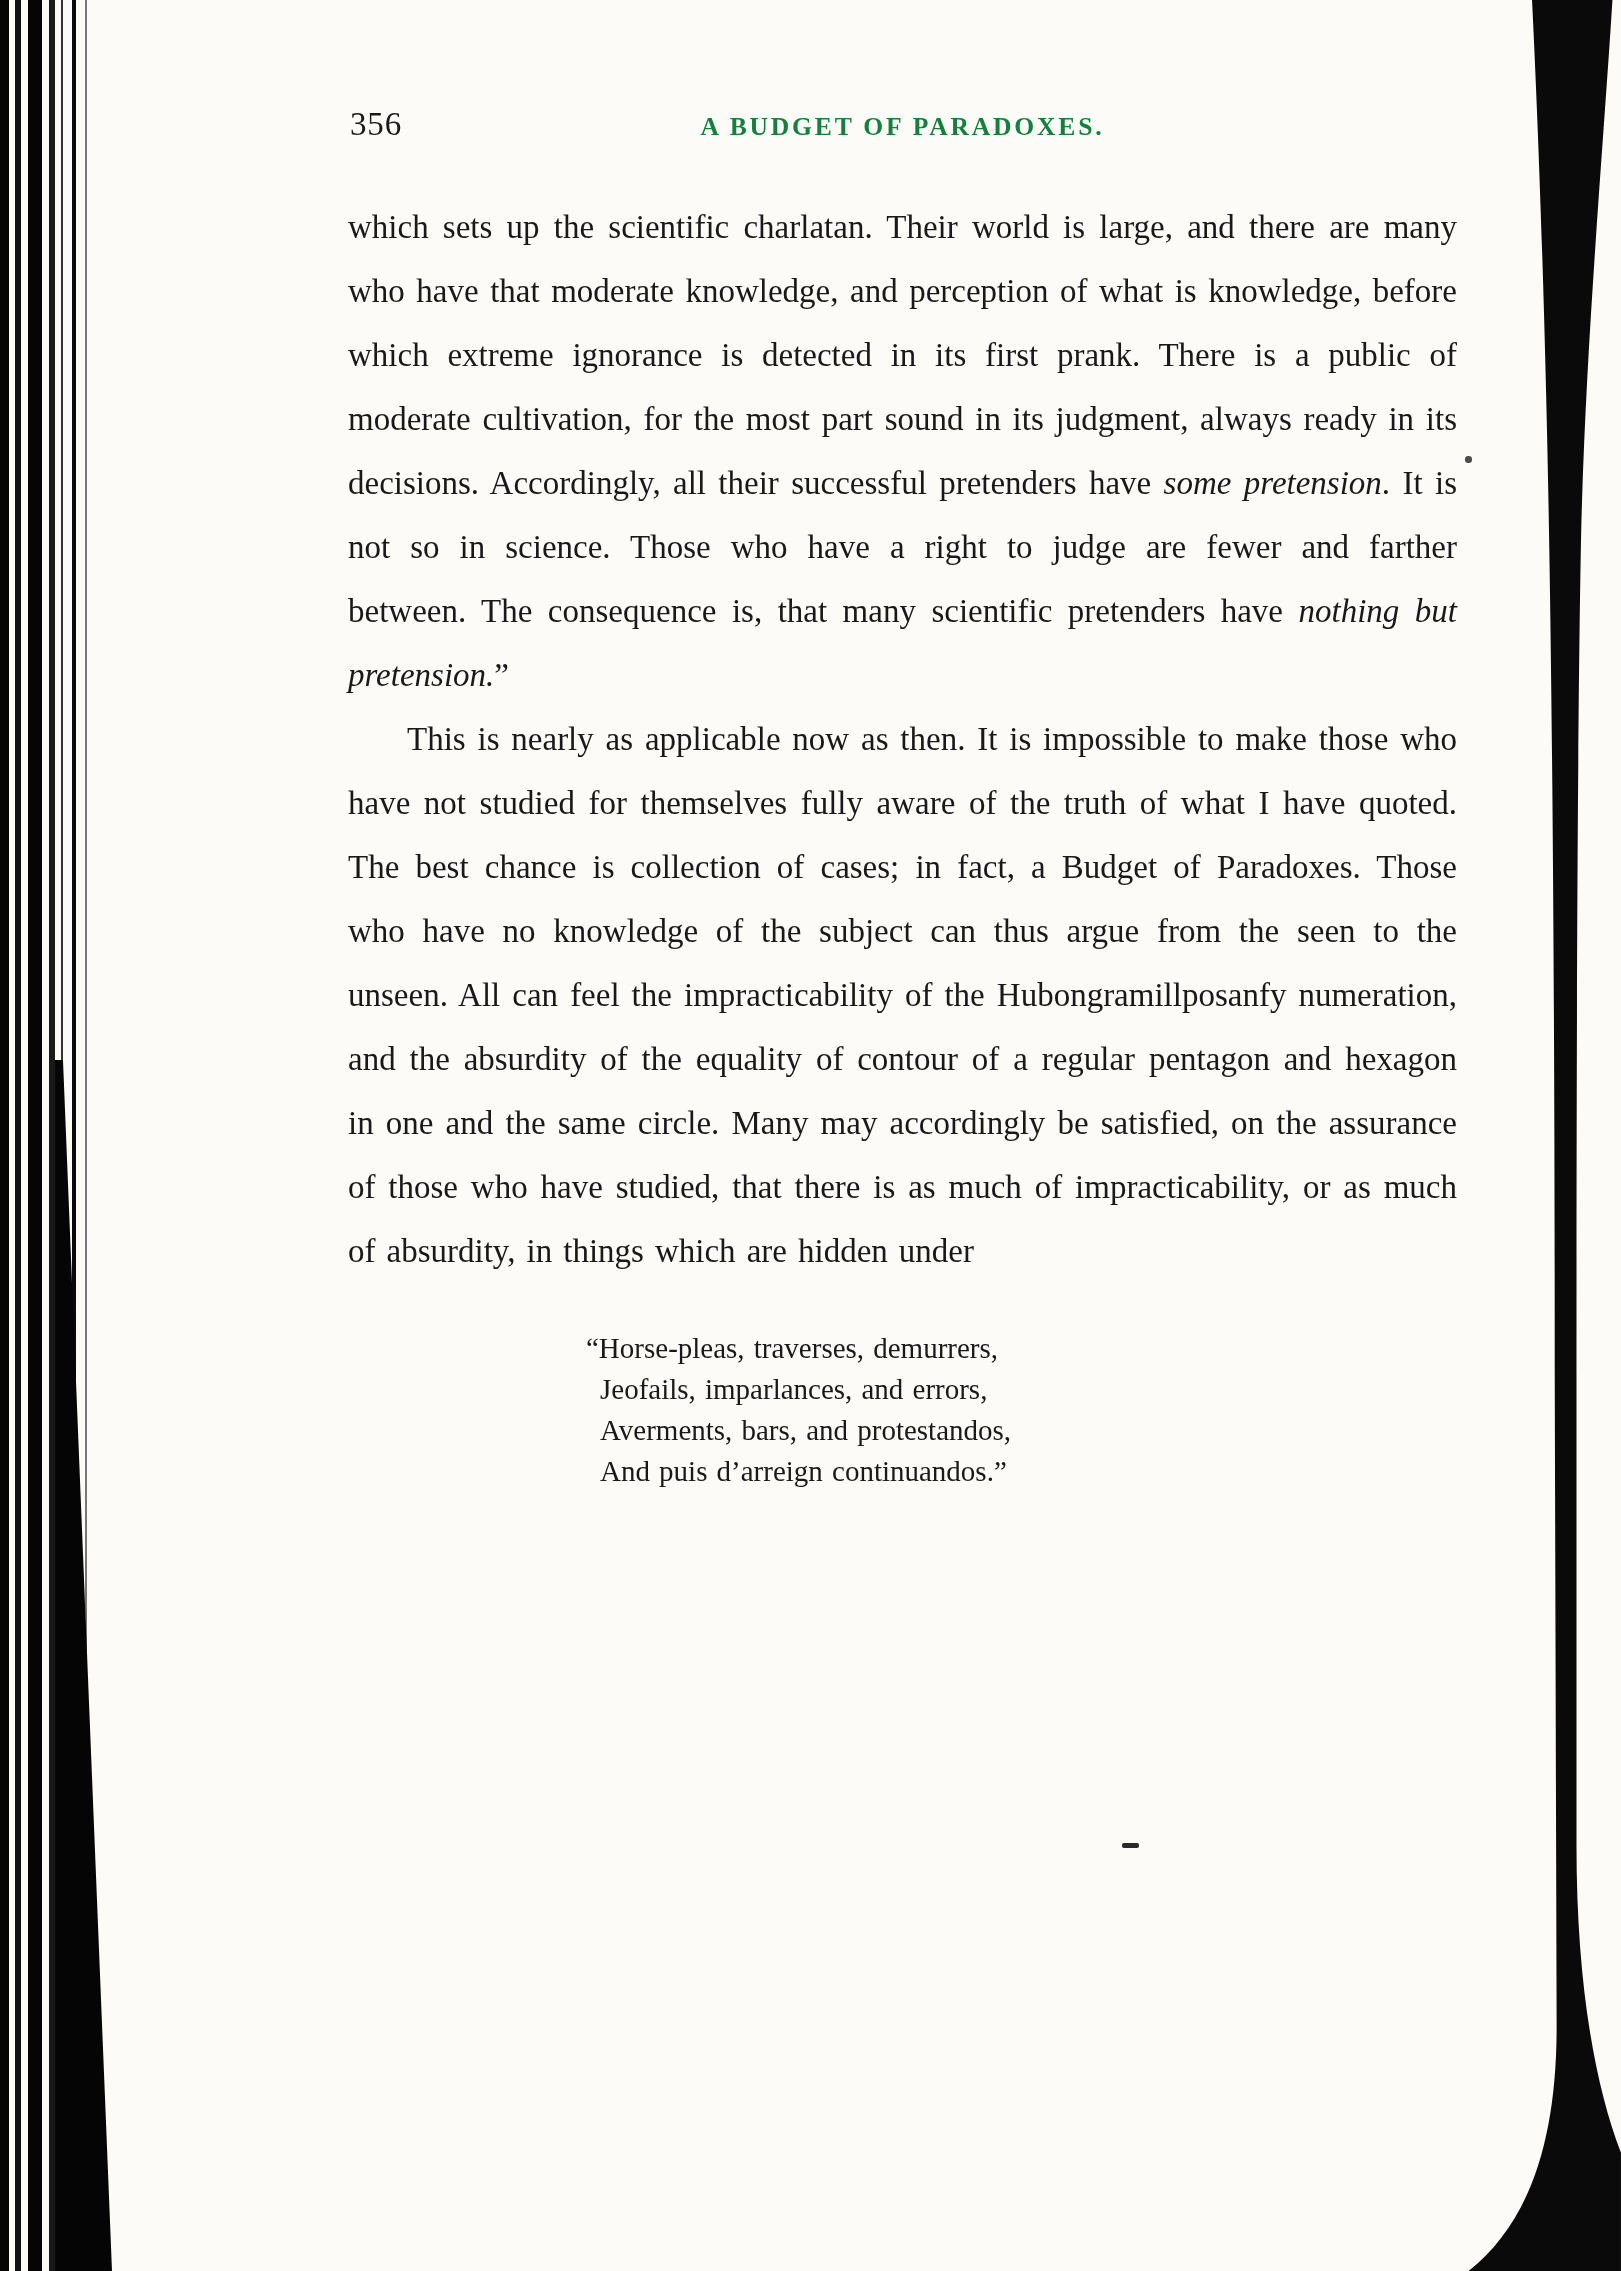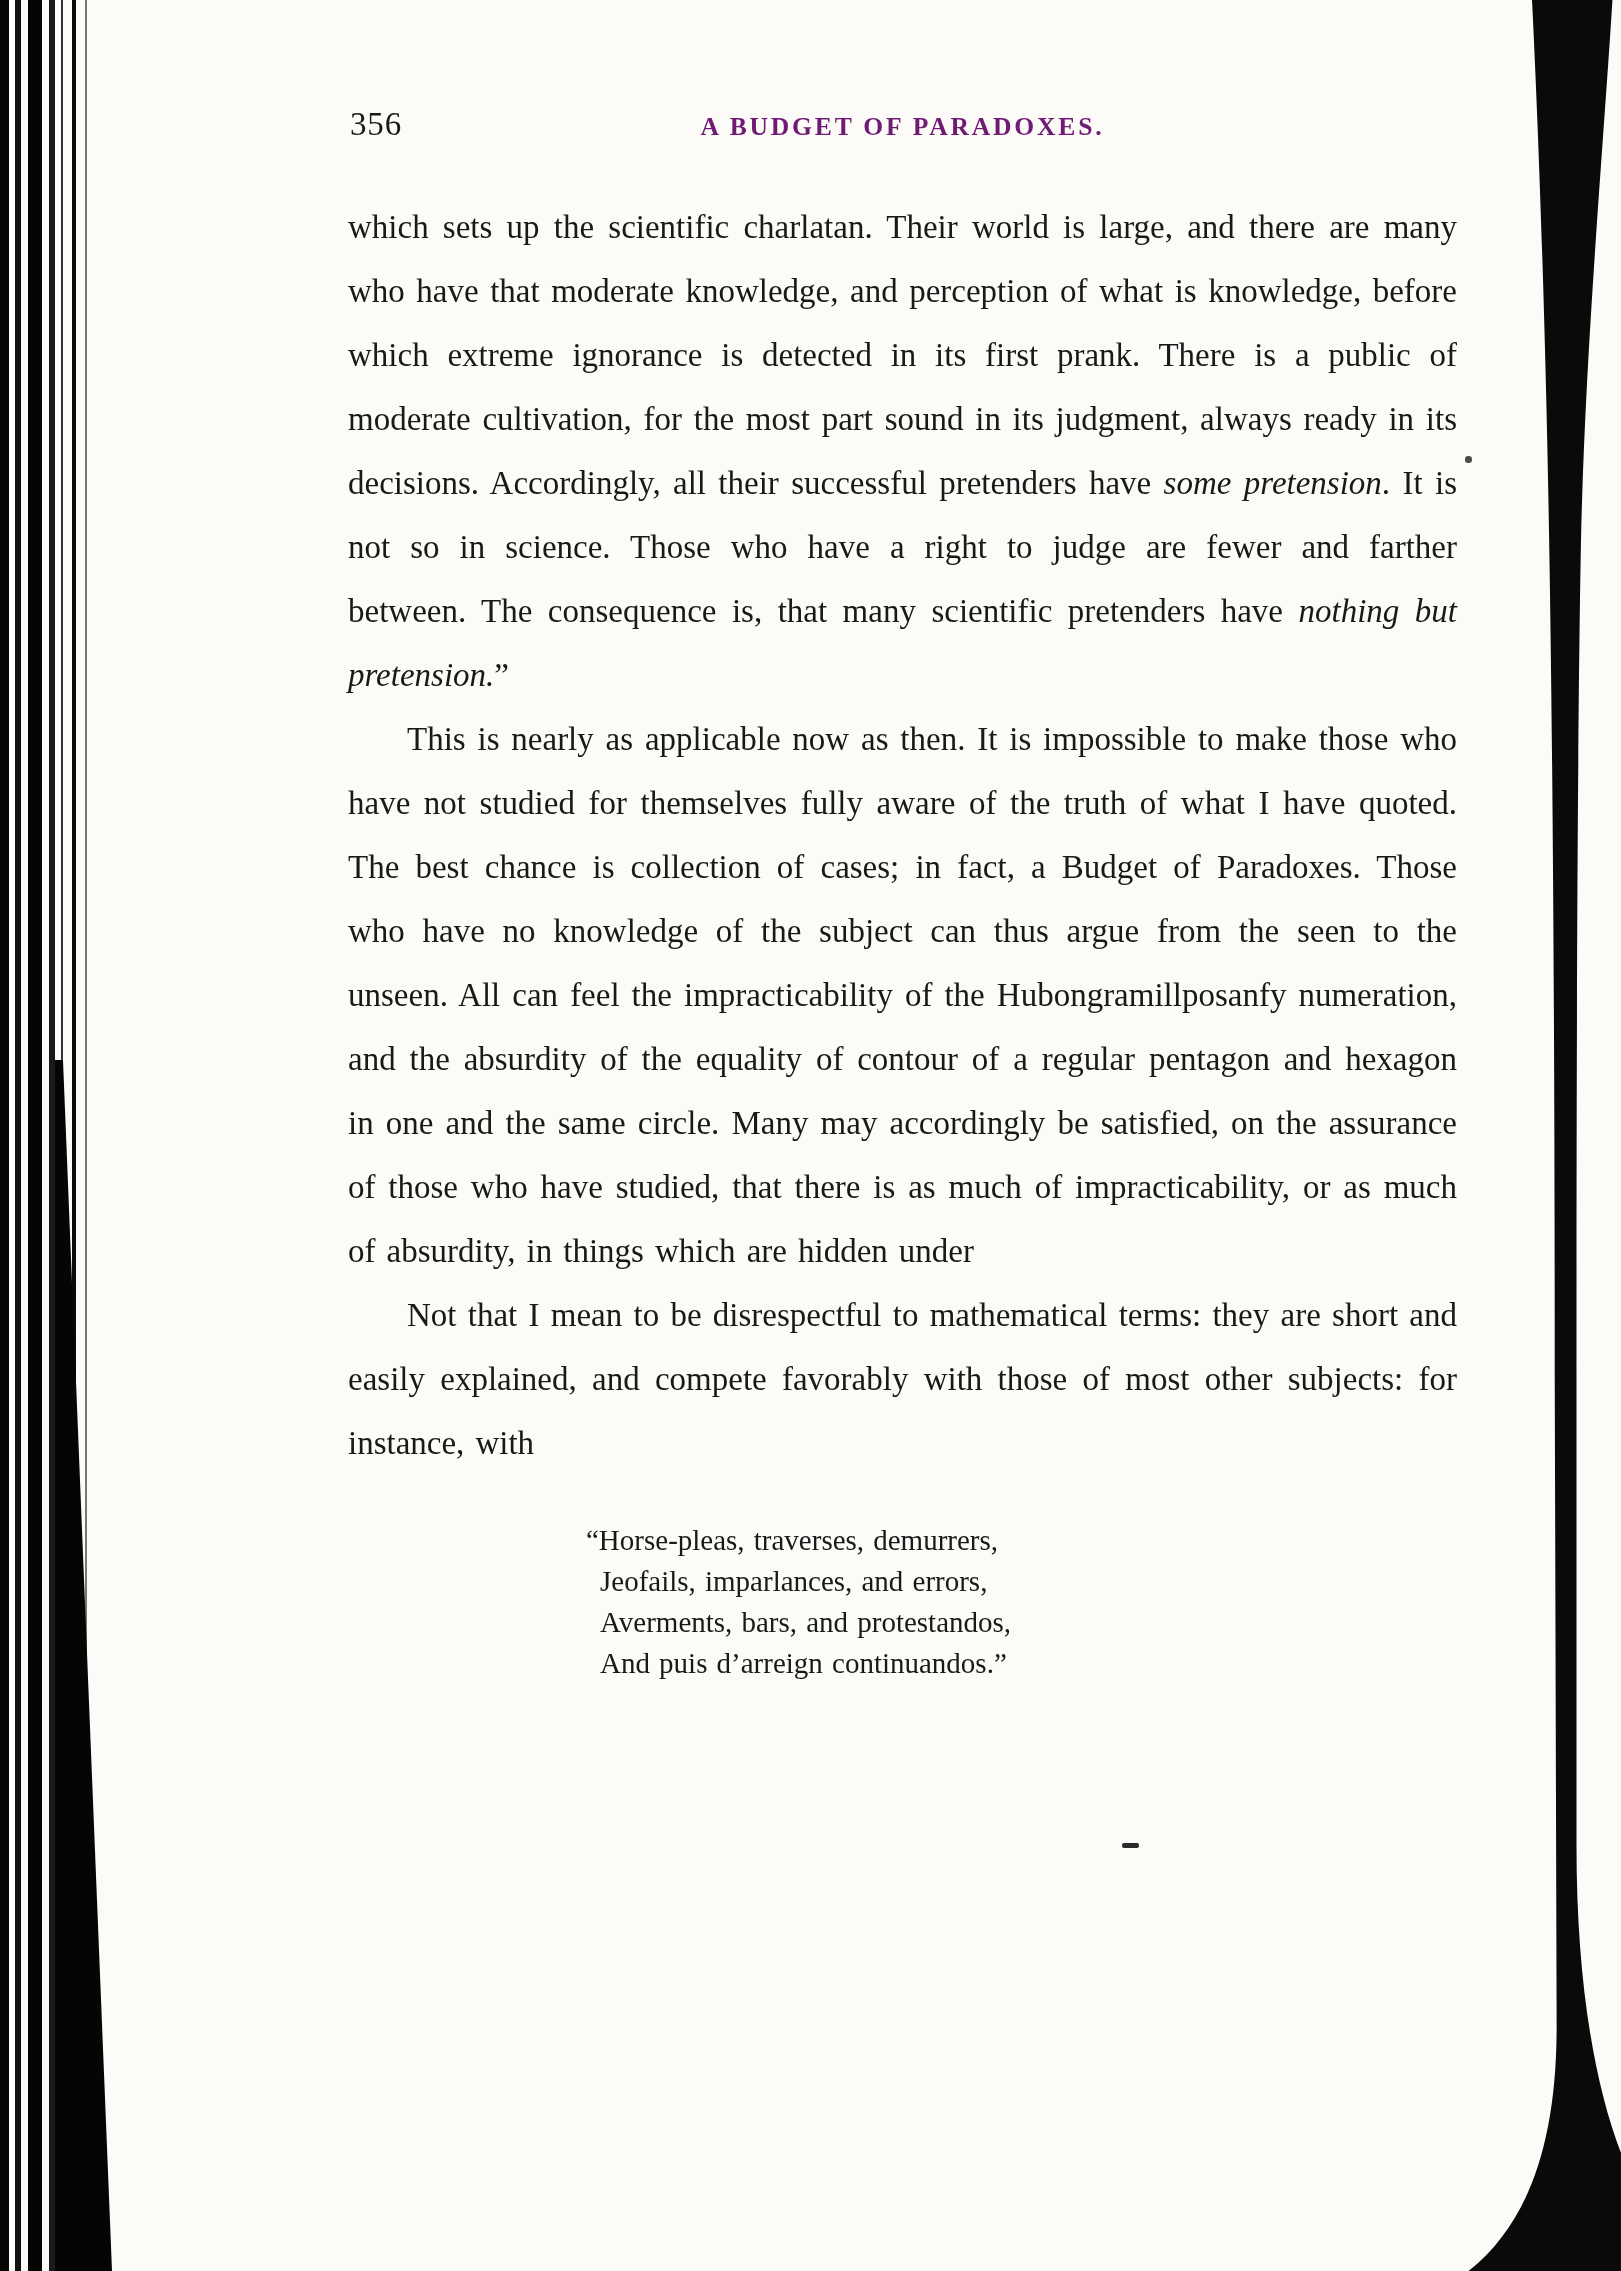--- a/index.html
+++ b/index.html
@@ -68,21 +68,21 @@
     font-size: 33px;
     letter-spacing: 0.9px;
   }
   .running-title {
     display: block;
     text-align: center;
     font-size: 25.6px;
     font-weight: 700;
     letter-spacing: 2.8px;
     padding-top: 7.6px;
-    color: #701a75;
+    color: #15803d;
   }
   .body-para {
     margin: 0;
     font-size: 33px;
     line-height: 64px;
     text-align: justify;
     word-spacing: 2.8px;
   }
   .first-para { margin-top: 49px; }
   .spaced { }
@@ -128,21 +128,20 @@
     <div class="header-row">
       <span class="page-number">356</span>
       <span class="running-title">A BUDGET OF PARADOXES.</span>
     </div>
 
     <p class="body-para first-para"><span>which sets up the scientific charlatan. Their world is large, and there are many who have that moderate knowledge, and perception of what is knowledge, before which extreme ignorance is detected in its first prank. There is a public of moderate cultivation, for the most part sound in its judgment, always ready in its decisions. Accordingly, all their successful pretenders have </span><em>some pretension</em><span>. It is not so in science. Those who have a right to judge are fewer and farther between. The consequence is, that many scientific pretenders have </span><em>nothing but pretension.</em><span>”</span></p>
 
     <p class="body-para spaced indent">This is nearly as applicable now as then. It is impossible to make those who have not studied for themselves fully aware of the truth of what I have quoted. The best chance is collection of cases; in fact, a Budget of Paradoxes. Those who have no knowledge of the subject can thus argue from the seen to the unseen. All can feel the impracticability of the Hubongramillposanfy numeration, and the absurdity of the equality of contour of a regular pentagon and hexagon in one and the same circle. Many may accordingly be satisfied, on the assurance of those who have studied, that there is as much of impracticability, or as much of absurdity, in things which are hidden under</p>
 
 
-    <p class="body-para spaced indent">Not that I mean to be disrespectful to mathematical terms: they are short and easily explained, and compete favorably with those of most other subjects: for instance, with</p>
 
     <div class="verse">
       <div class="verse-line">“Horse-pleas, traverses, demurrers,</div>
       <div class="verse-line">Jeofails, imparlances, and errors,</div>
       <div class="verse-line">Averments, bars, and protestandos,</div>
       <div class="verse-line">And puis d’arreign continuandos.”</div>
     </div>
 
   </div>
 </div>

